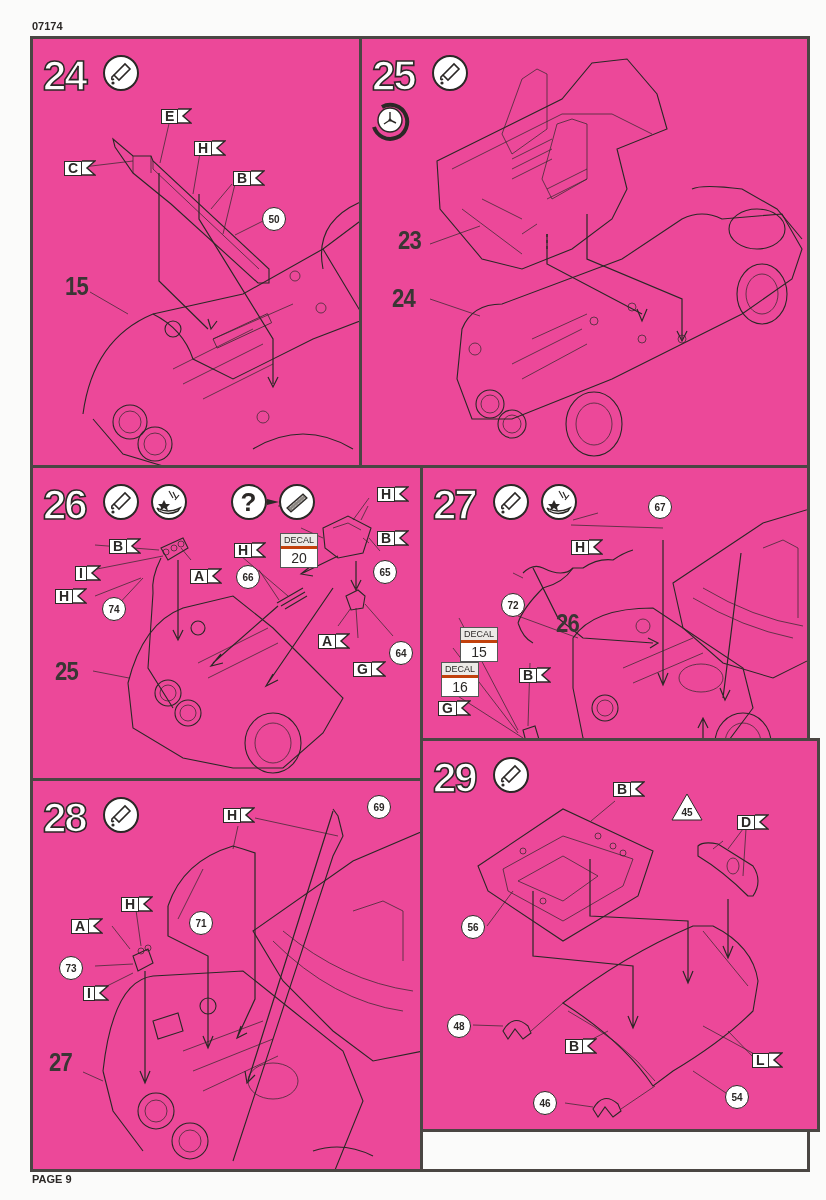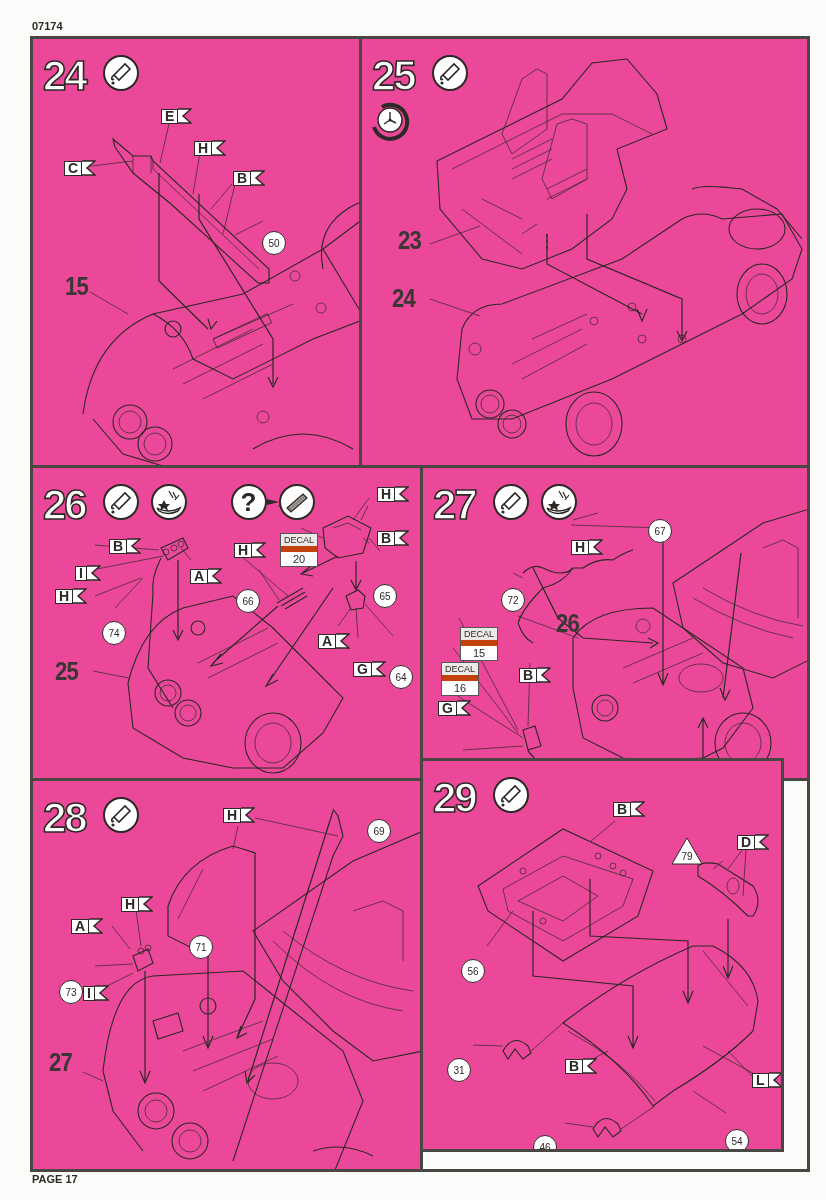--- a/index.html
+++ b/index.html
@@ -14,26 +14,26 @@
     .step-num {
       position: absolute; font-family: "Liberation Sans", sans-serif; font-weight: bold; font-size: 42px;
       color: #fdfdfc; -webkit-text-stroke: 1.6px #2b2826; letter-spacing: -2px; line-height: 1;
     }
     .circle-icon { position: absolute; width: 36px; height: 36px; border: 2.5px solid #2b2826; border-radius: 50%; box-sizing: border-box; background: #fff; }
     .part-tag {
       position: absolute; height: 16px; display: flex; align-items: center;
     }
     .part-tag .box { border: 1.5px solid #2b2826; font-weight: bold; font-size: 14px; line-height: 13px; padding: 0 3px; background: #fff; }
     .part-tag .flag { width: 14px; height: 16px; }
-    .part-num { position: absolute; width: 24px; height: 24px; border: 1px solid #2b2826; border-radius: 50%; background: #fff; font-size: 10px; font-weight: normal; display: flex; align-items: center; justify-content: center; box-sizing: border-box; margin-top: 24px; }
+    .part-num { position: absolute; width: 24px; height: 24px; border: 1px solid #2b2826; border-radius: 50%; background: #fff; font-size: 10px; font-weight: bold; display: flex; align-items: center; justify-content: center; box-sizing: border-box; }
     .part-num.tri { border: none; border-radius: 0; background: none; }
     .sub-label { position: absolute; font-weight: bold; font-size: 26px; color: #3a3634; letter-spacing: -1px; transform: scaleX(0.85); transform-origin: left; }
     .decal { position: absolute; border: 1px solid #555; background: #eceae6; font-size: 9px; text-align: center; width: 36px; }
-    .decal .dtop { border-bottom: 6px solid #c2410c; padding: 1px 0; }
-    .decal .dbot { font-size: 11px; background: #fff; padding: 1px 0; }
+    .decal .dtop { border-bottom: 3px solid #c2410c; padding: 1px 0; }
+    .decal .dbot { font-size: 14px; background: #fff; padding: 1px 0; }
     svg.drawing { position: absolute; left: 0; top: 0; }
     .lineart { fill: none; stroke: #2b2826; stroke-width: 1.1; }
     .thin { fill: none; stroke: #2b2826; stroke-width: 0.7; }
     .arrow { fill: none; stroke: #2b2826; stroke-width: 1.2; }
   </style>
 </head>
 <body>
 
 <div class="kit-no">07174</div>
 <div class="frame"></div>
@@ -364,21 +364,21 @@
       </svg>
     </div>
   <div class="part-tag" style="left:15px;top:232px;">
       <span class="box">G</span>
       <svg class="flag" viewBox="0 0 14 16">
         <path d="M0,1 L13,1 L5,8 L13,15 L0,15" fill="#fff" stroke="#2b2826" stroke-width="1.5"></path>
       </svg>
     </div>
 
   <div class="part-num" style="left:225px;top:27px;">67</div>
-  <div class="part-num" style="left:78px;top:96px;">72</div>
+  <div class="part-num" style="left:78px;top:125px;">72</div>
   <div class="part-num" style="left:35px;top:272px;">68</div>
 
   <div class="decal" style="left:37px;top:159px;">
     <div class="dtop">DECAL</div>
     <div class="dbot">15</div>
   </div>
   <div class="decal" style="left:18px;top:194px;">
     <div class="dtop">DECAL</div>
     <div class="dbot">16</div>
   </div>
@@ -455,21 +455,21 @@
         <path d="M0,1 L13,1 L5,8 L13,15 L0,15" fill="#fff" stroke="#2b2826" stroke-width="1.5"></path>
       </svg>
     </div>
 
   <div class="part-num" style="left:334px;top:14px;text-align:center;">69</div>
   <div class="part-num" style="left:156px;top:130px;">71</div>
   <div class="part-num" style="left:26px;top:175px;">73</div>
   <div class="sub-label" style="left:16px;top:266px;">27</div>
 </div>
 
-<div class="panel" style="left:420px;top:758px;width:364px;height:394px;">
+<div class="panel" style="left:420px;top:738px;width:400px;height:394px;">
   <svg class="drawing" width="390" height="394">
 
     <path class="lineart" d="M55,125 L140,68 L230,110 L215,155 L140,200 L65,150 Z"></path>
     <path class="thin" d="M80,128 L140,95 L210,118 L200,145 L140,180 L85,150 Z"></path>
     <path class="thin" d="M95,140 L140,115 L175,135 L140,160 Z"></path>
     <circle class="thin" cx="100" cy="110" r="3"></circle>
       <circle class="thin" cx="175" cy="95" r="3"></circle>
       <circle class="thin" cx="190" cy="105" r="3"></circle>
       <circle class="thin" cx="200" cy="112" r="3"></circle>
       <circle class="thin" cx="120" cy="160" r="3"></circle>
@@ -522,21 +522,21 @@
       <span class="box">L</span>
       <svg class="flag" viewBox="0 0 14 16">
         <path d="M0,1 L13,1 L5,8 L13,15 L0,15" fill="#fff" stroke="#2b2826" stroke-width="1.5"></path>
       </svg>
     </div>
 
   <div class="part-num tri" style="left:248px;top:52px;width:32px;height:28px;">
     <svg width="32" height="28" style="position:absolute;left:0;top:0;">
         <path d="M16,1 L31,27 L1,27 Z" fill="#fff" stroke="#2b2826" stroke-width="1"></path>
       </svg>
-    <span style="position:relative;top:5px;font-size:10px;">79</span>
+    <span style="position:relative;top:5px;font-size:10px;">45</span>
   </div>
   <div class="part-num" style="left:38px;top:174px;">56</div>
-  <div class="part-num" style="left:24px;top:273px;">31</div>
+  <div class="part-num" style="left:24px;top:273px;">48</div>
   <div class="part-num" style="left:110px;top:350px;">46</div>
   <div class="part-num" style="left:302px;top:344px;">54</div>
 </div>
 
-<div class="page-no">PAGE 17</div>
+<div class="page-no">PAGE 9</div>
 
 </body></html>

